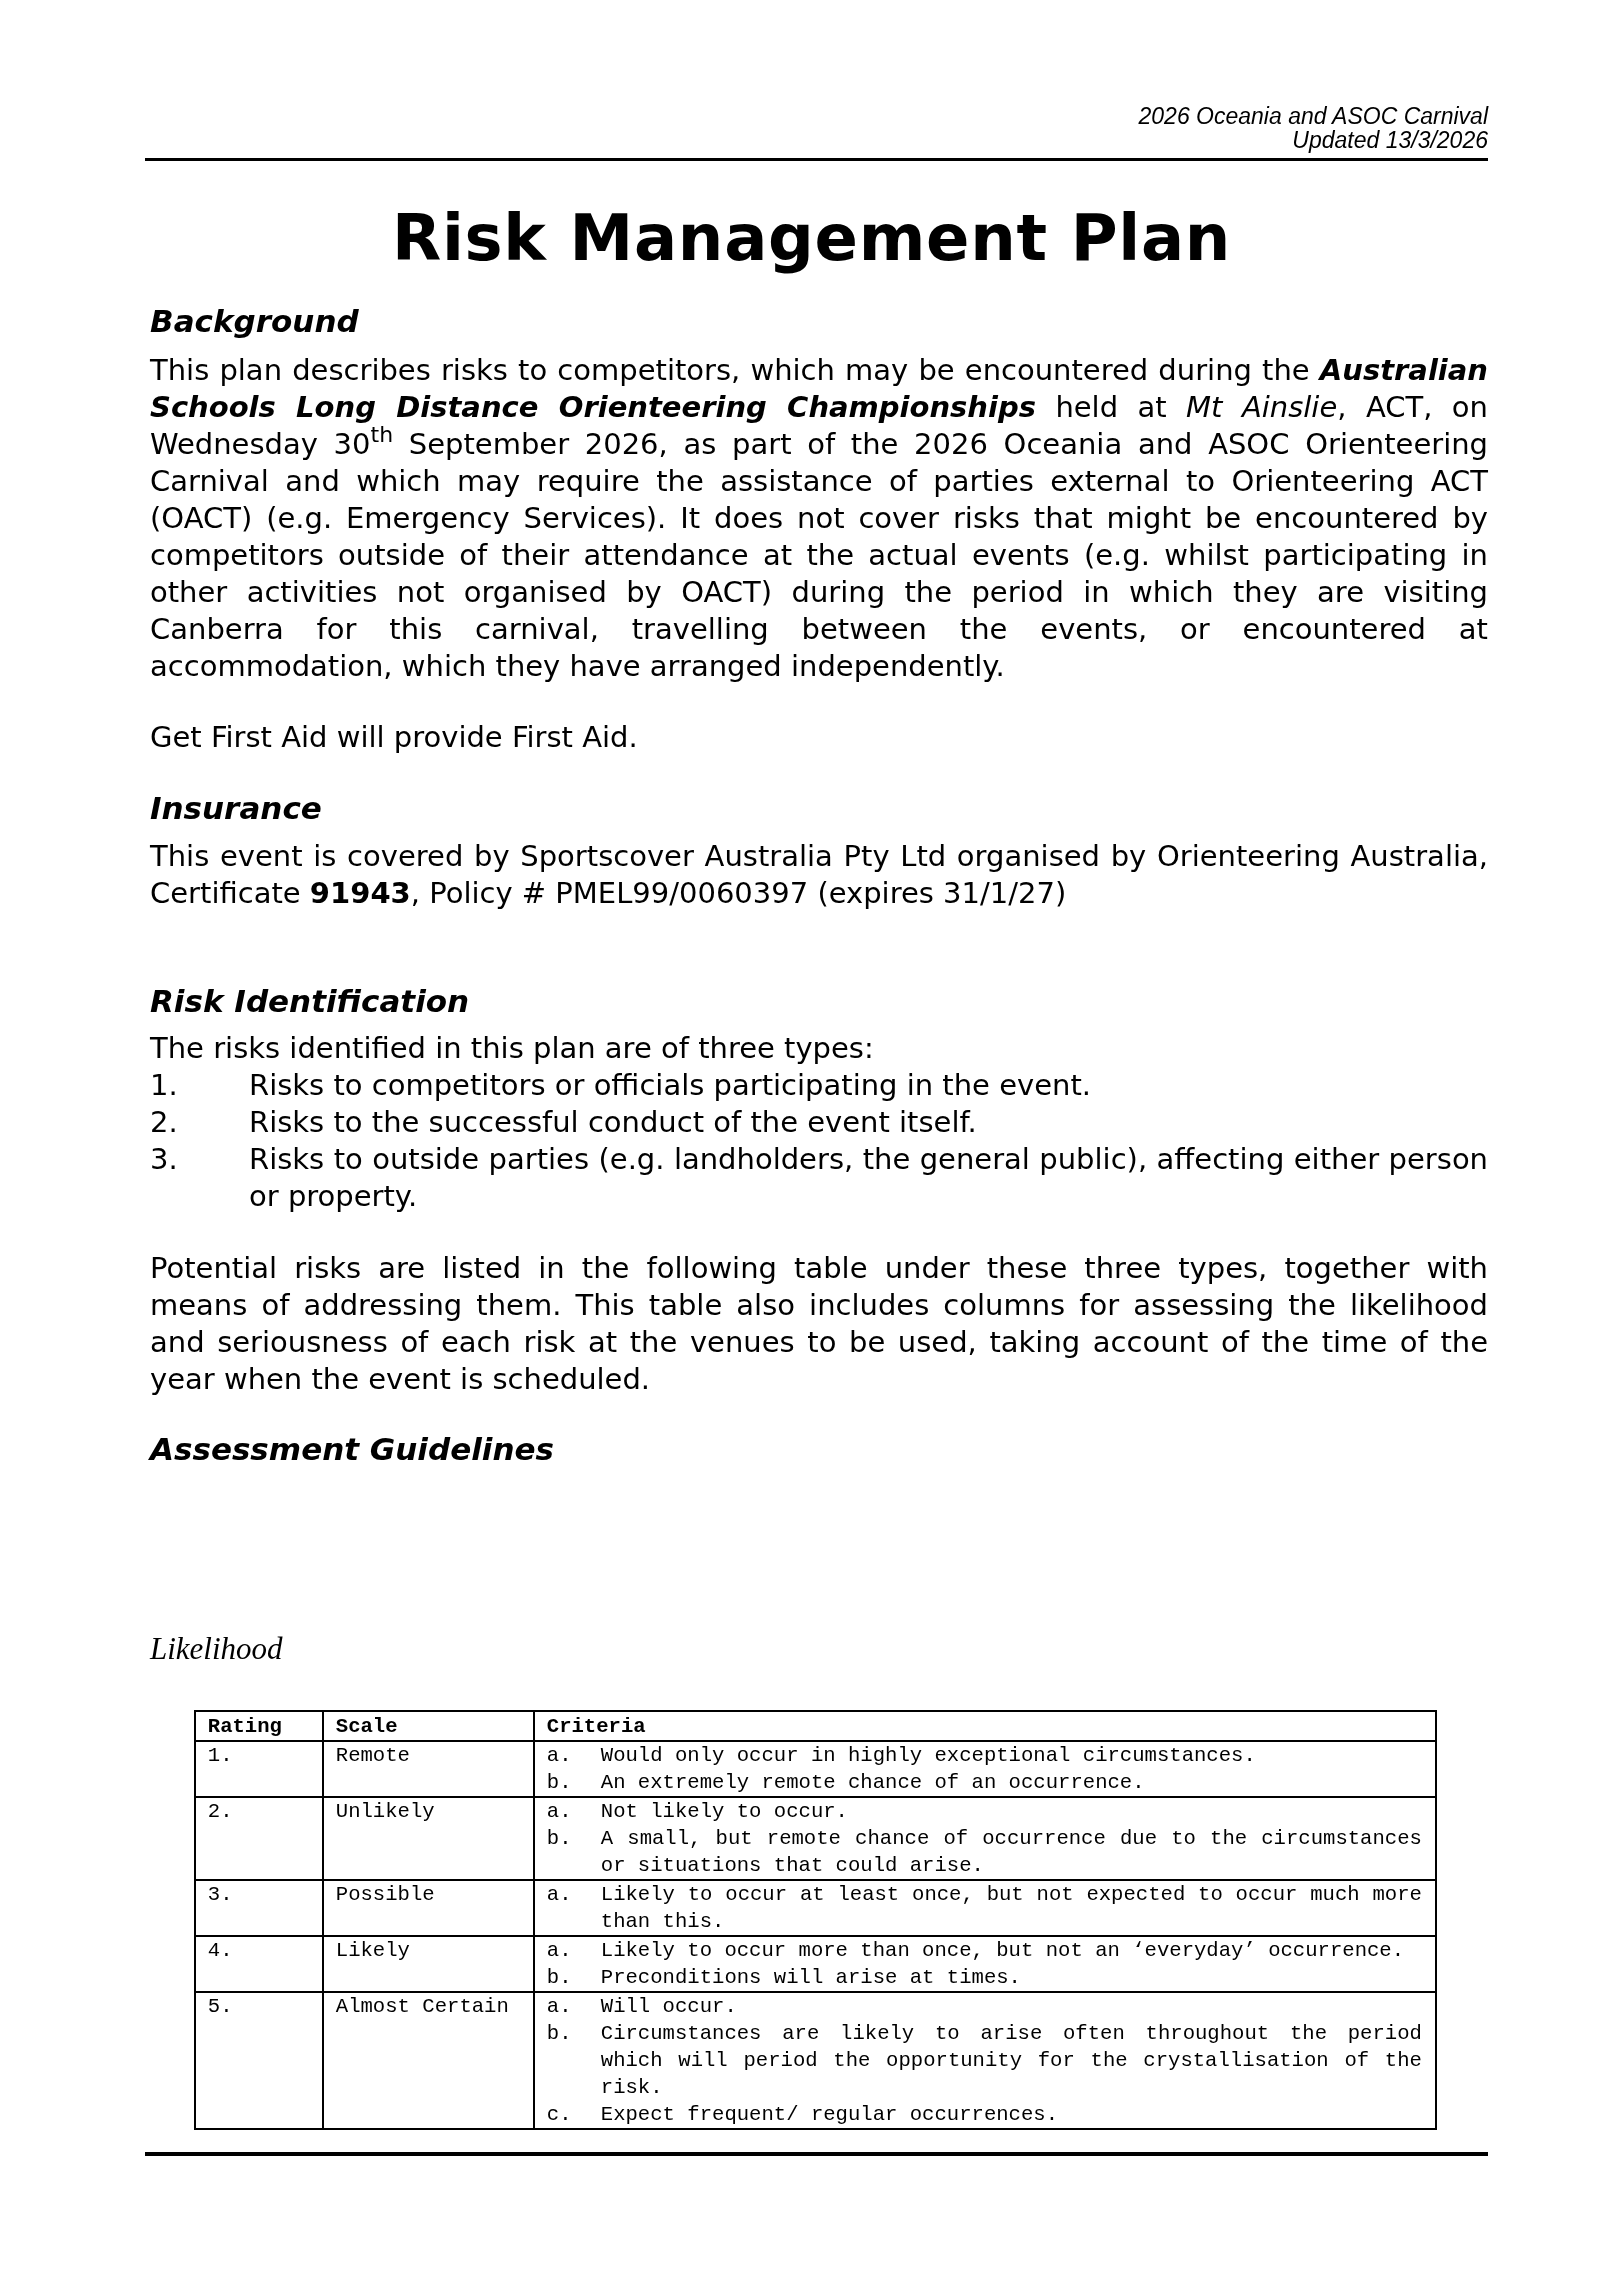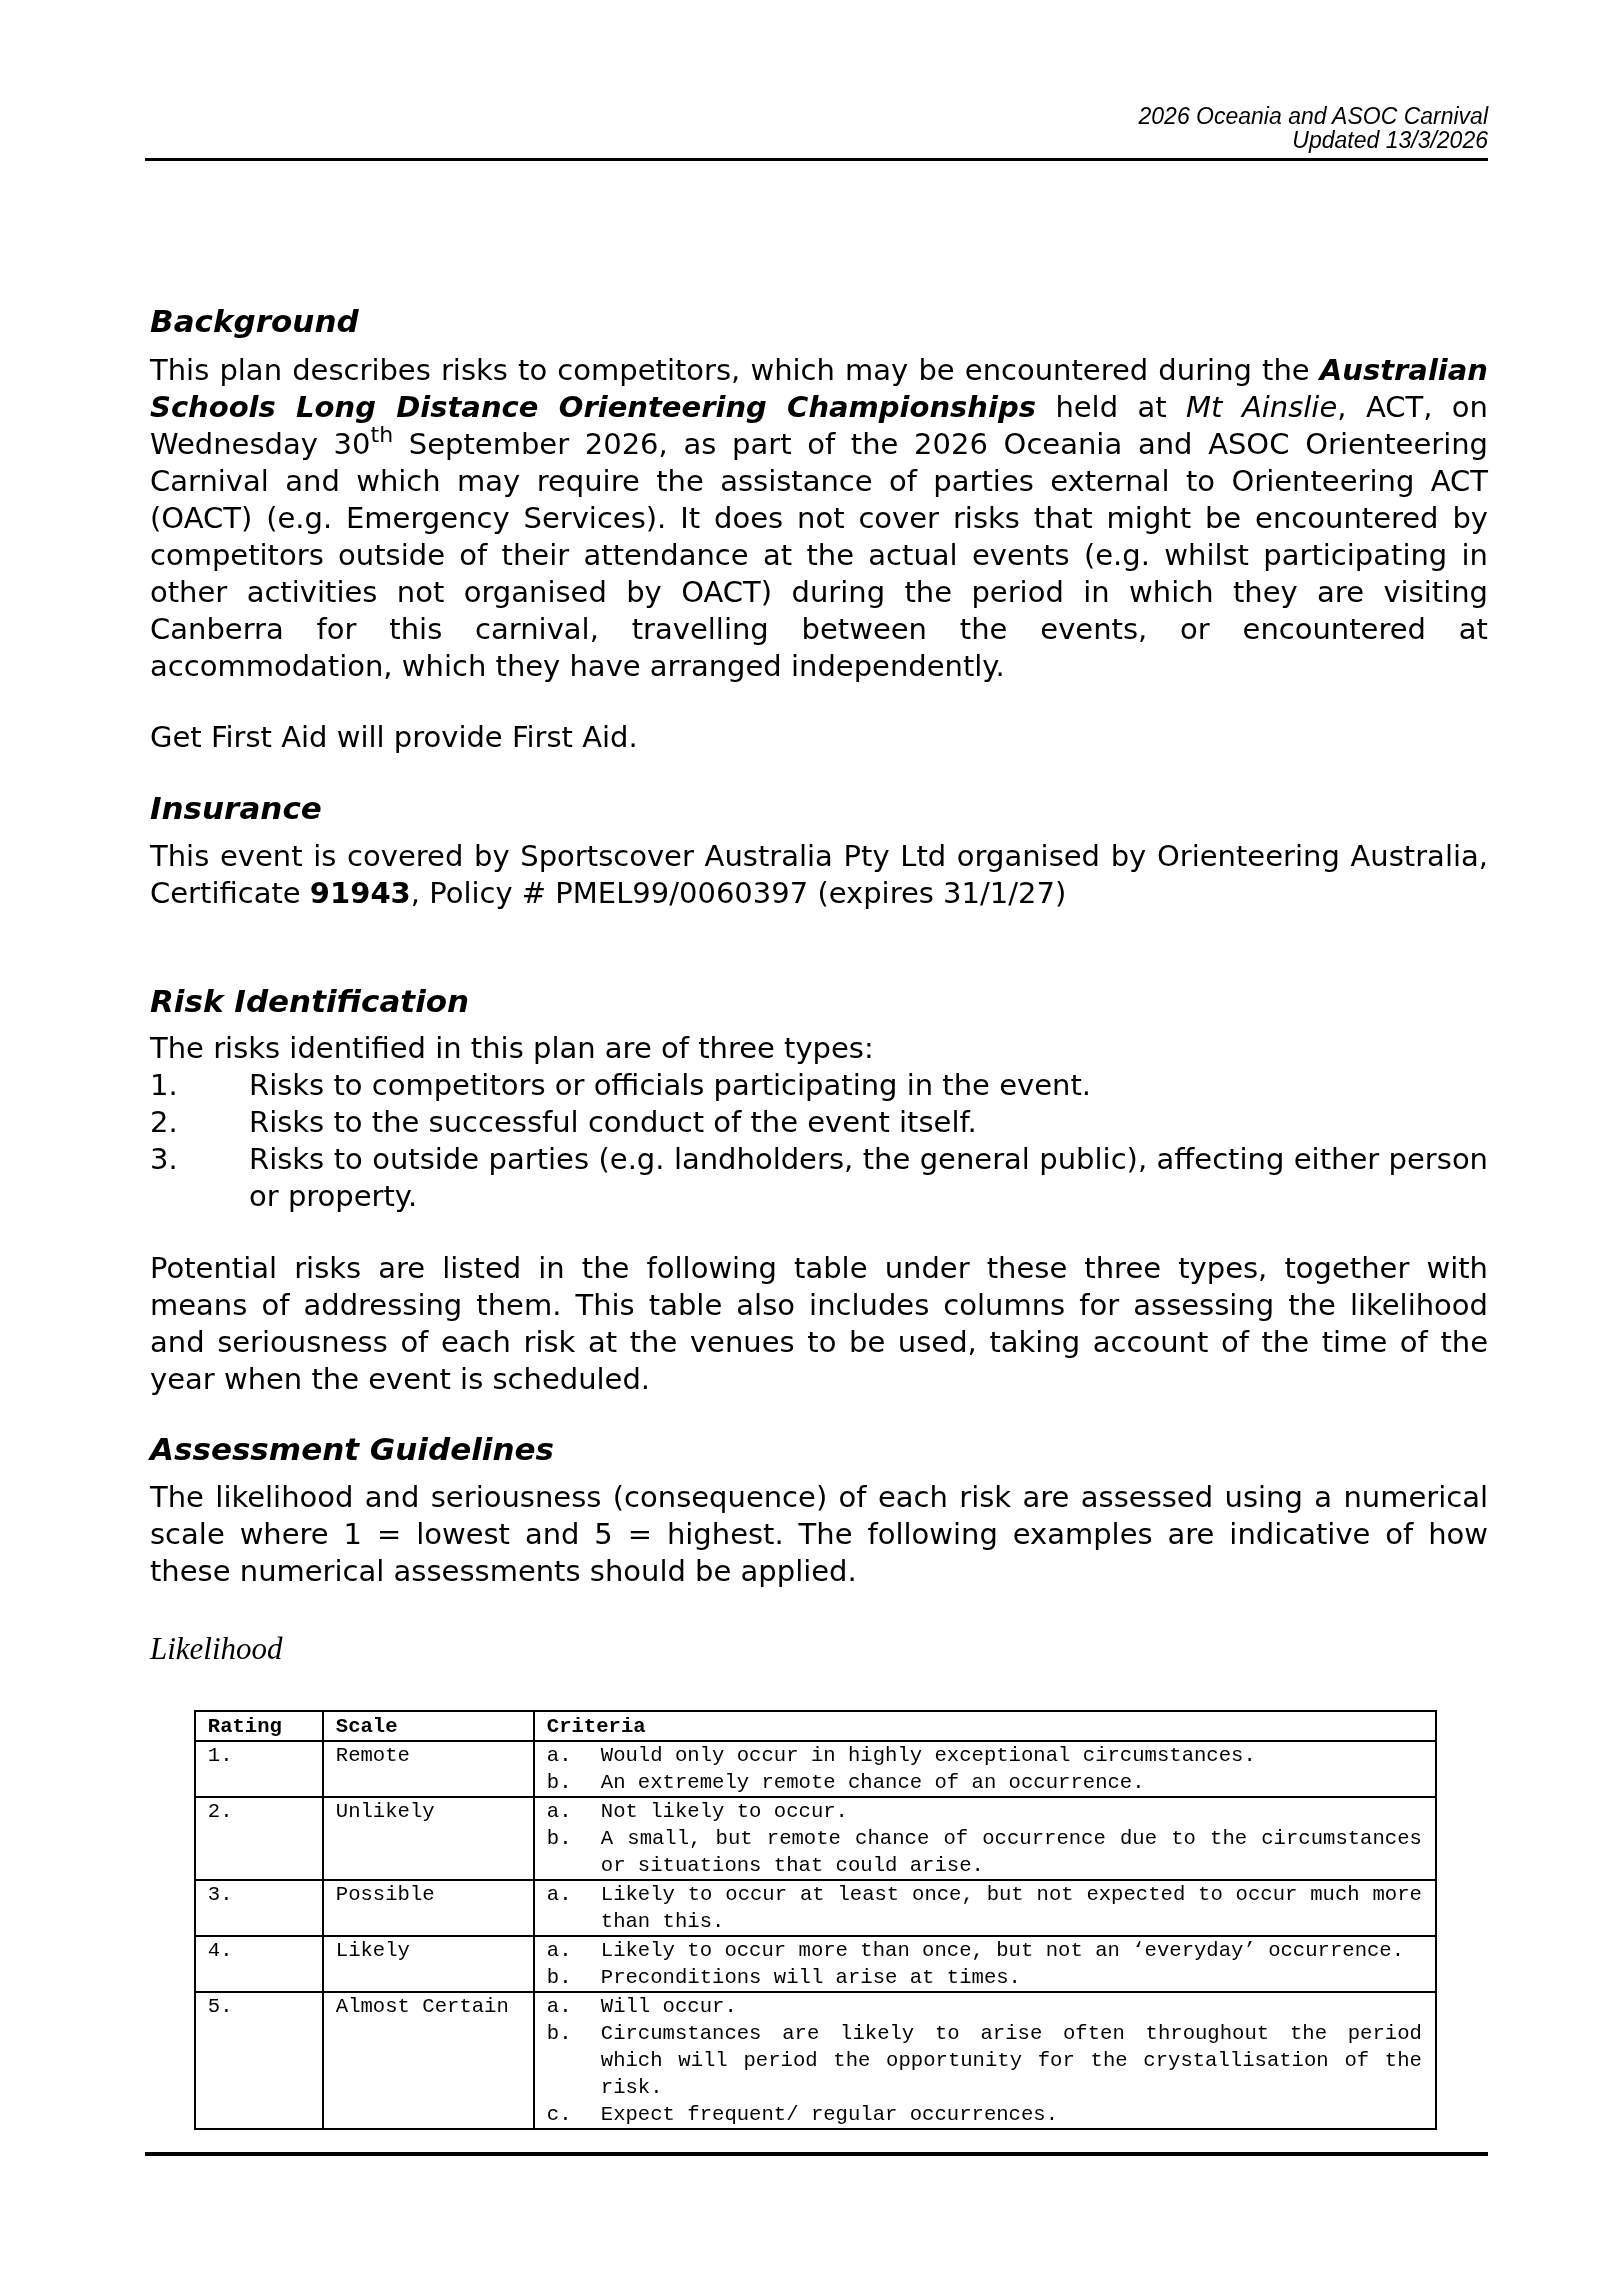--- a/index.html
+++ b/index.html
@@ -42,20 +42,21 @@
 </style>
 </head>
 <body>
 
 <div class="page">
 
   <div class="hdr hdr-1">2026 Oceania and ASOC Carnival</div>
   <div class="hdr hdr-2">Updated 13/3/2026</div>
   <div class="rule rule-top"></div>
 
+  <div class="title">Risk Management Plan</div>
 
   <div class="h2" style="top:302px;">Background</div>
   <div class="content just" style="top:352px;"><span>This plan describes risks to competitors, which may be encountered during the </span><span class="bi">Australian Schools Long Distance Orienteering Championships</span><span> held at </span><span class="i">Mt Ainslie</span><span>, ACT, on Wednesday 30</span><sup>th</sup><span> September 2026, as part of the 2026 Oceania and ASOC Orienteering Carnival and which may require the assistance of parties external to Orienteering ACT (OACT) (e.g. Emergency Services).  It does not cover risks that might be encountered by competitors outside of their attendance at the actual events (e.g. whilst participating in other activities not organised by OACT) during the period in which they are visiting Canberra for this carnival, travelling between the events, or encountered at accommodation, which they have arranged independently.</span></div>
   <div class="content" style="top:719px;">Get First Aid will provide First Aid.</div>
 
   <div class="h2" style="top:789px;">Insurance</div>
   <div class="content just" style="top:838px;"><span>This event is covered by Sportscover Australia Pty Ltd organised by Orienteering Australia, Certificate </span><span class="b">91943</span><span>, Policy # PMEL99/0060397 (expires 31/1/27)</span></div>
 
   <div class="h2" style="top:982px;">Risk Identification</div>
   <div class="content" style="top:1030px;">The risks identified in this plan are of three types:</div>
@@ -69,21 +70,20 @@
       <span class="li-text">Risks to the successful conduct of the event itself.</span>
     </div>
     <div class="li">
       <span class="li-num">3.</span>
       <span class="li-text">Risks to outside parties (e.g. landholders, the general public), affecting either person or property.</span>
     </div>
   </div>
   <div class="content just" style="top:1250px;">Potential risks are listed in the following table under these three types, together with means of addressing them.  This table also includes columns for assessing the likelihood and seriousness of each risk at the venues to be used, taking account of the time of the year when the event is scheduled.</div>
 
   <div class="h2" style="top:1430px;">Assessment Guidelines</div>
-  <div class="content just" style="top:1479px;">The likelihood and seriousness (consequence) of each risk are assessed using a numerical scale where 1 = lowest and 5 = highest.  The following examples are indicative of how these numerical assessments should be applied.</div>
 
   <div class="sub-h">Likelihood</div>
 
   <table class="lk">
     <colgroup>
         <col class="c1">
         <col class="c2">
         <col>
       </colgroup>
     <thead>

